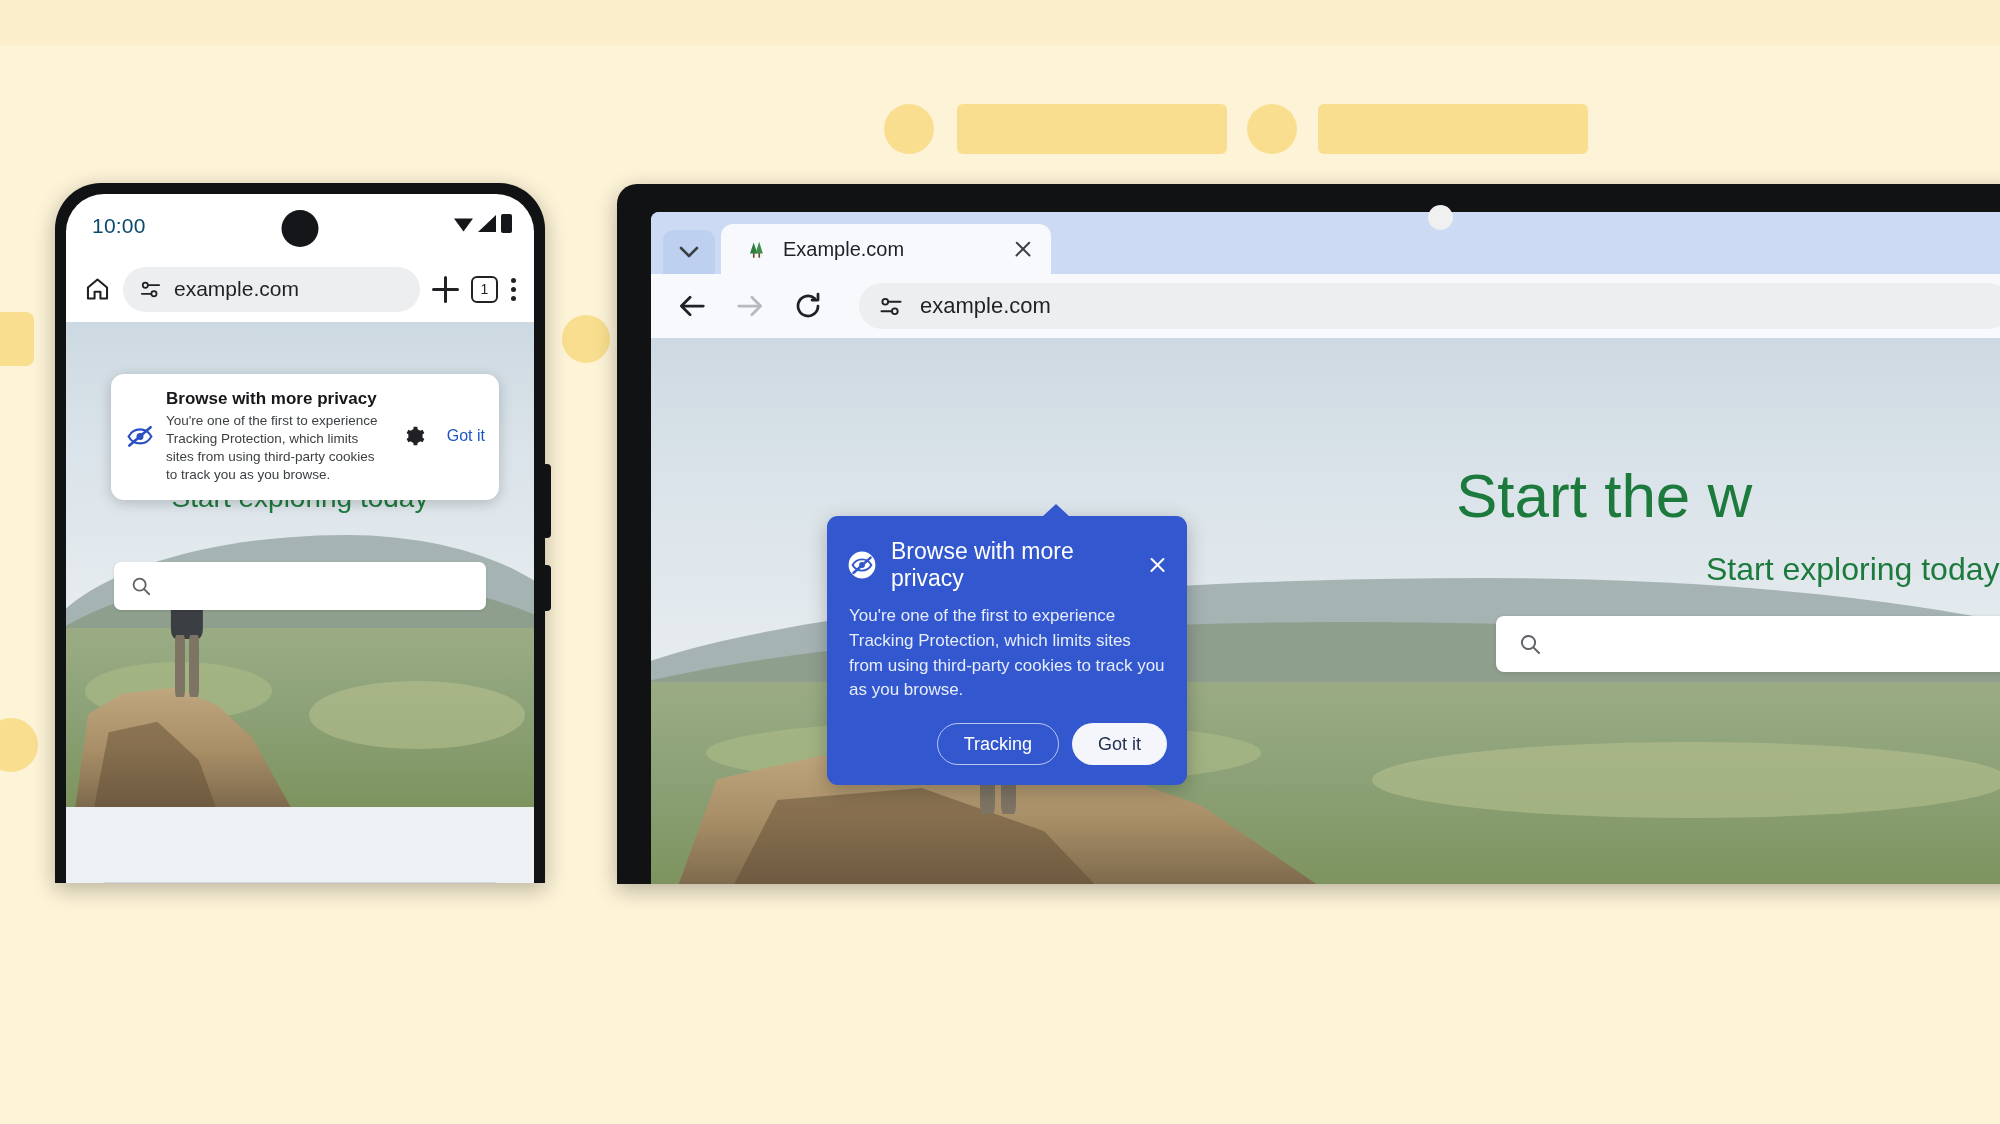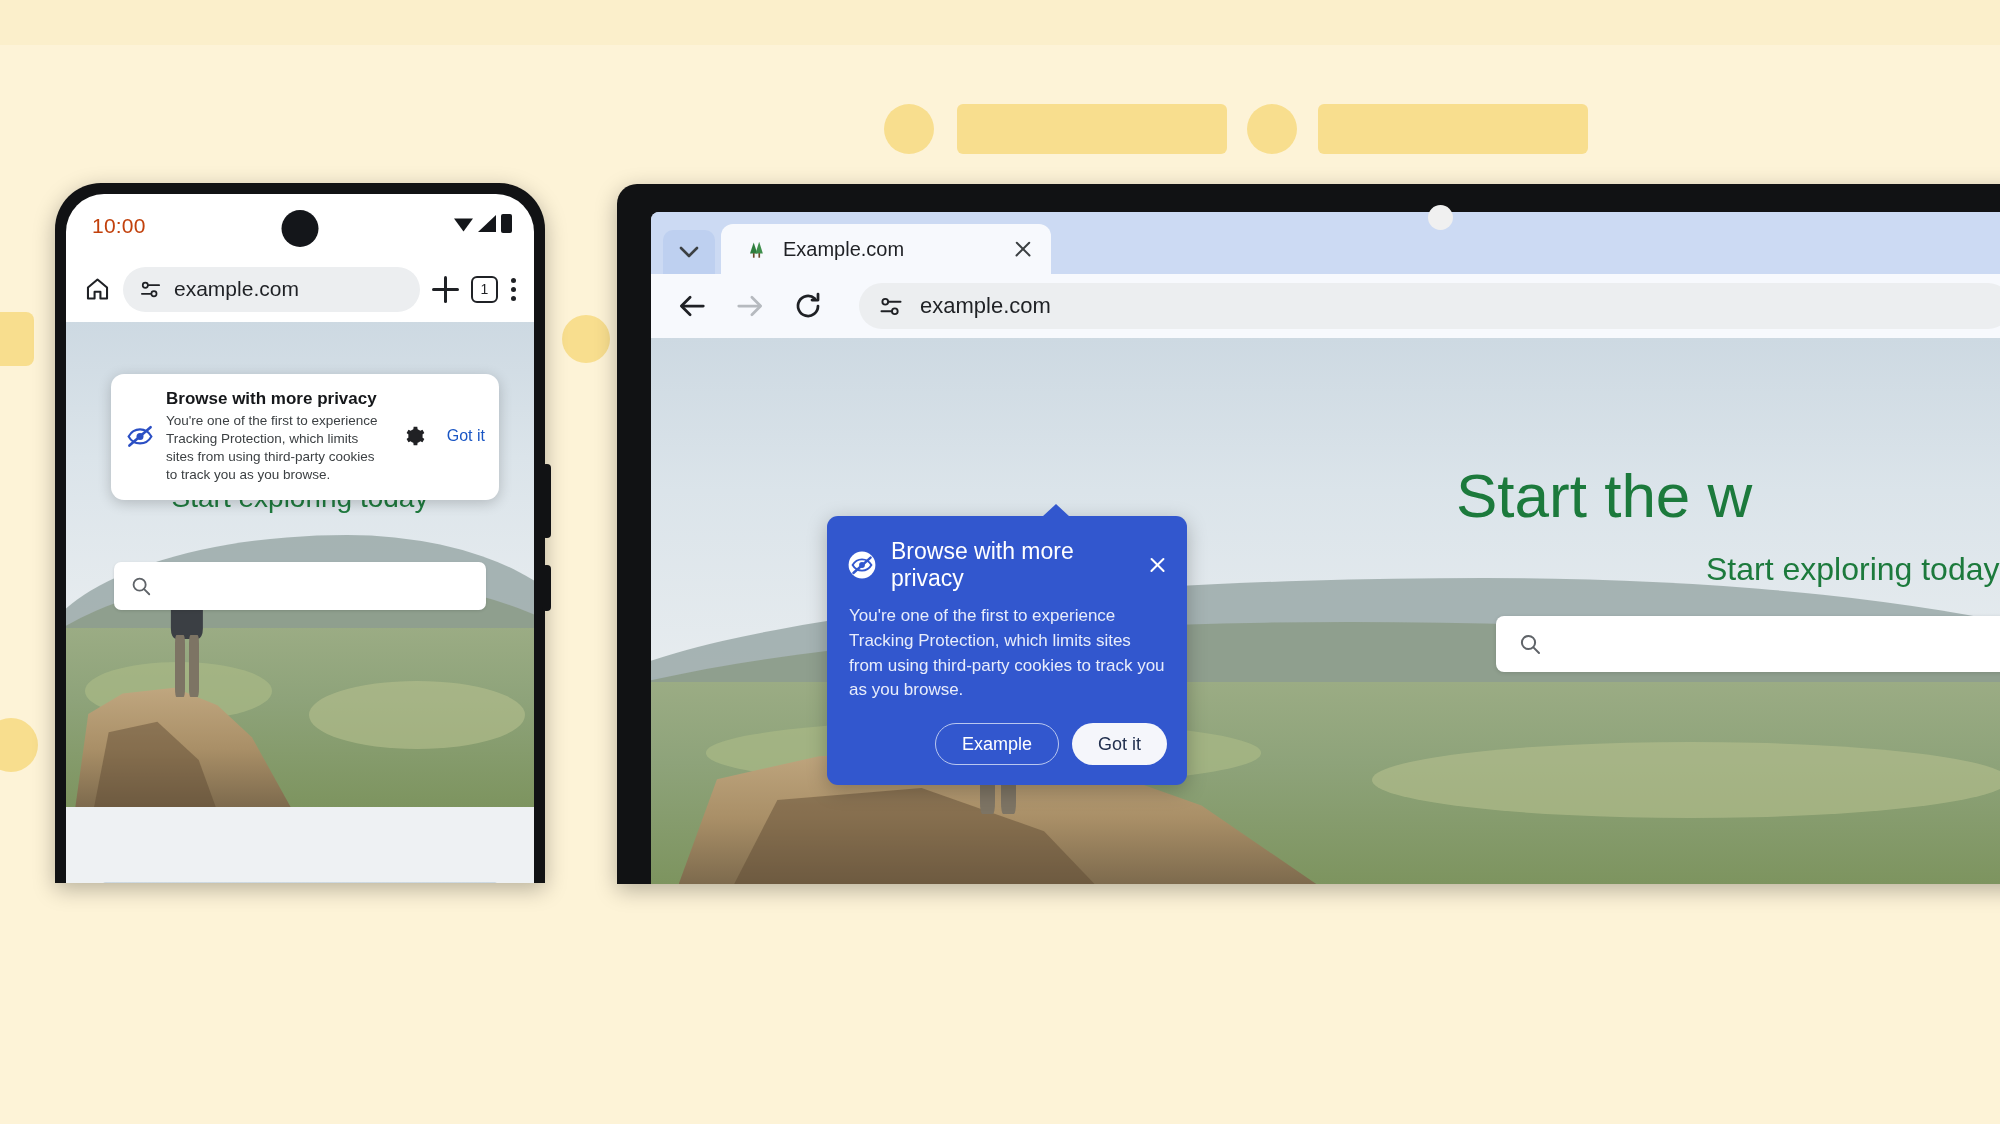--- a/index.html
+++ b/index.html
@@ -54,21 +54,21 @@
   .phone { position:absolute; left:55px; top:183px; width:490px; height:700px;
            background:#111214; border-radius:46px 46px 0 0; padding:11px 11px 0 11px;
            box-shadow:0 6px 22px rgba(0,0,0,.28); }
   .phone-btn { position:absolute; right:-6px; background:#111214; border-radius:4px; }
   .phone-btn.v { top:281px; width:9px; height:74px; }
   .phone-btn.p { top:382px; width:9px; height:46px; }
   .phone-screen { position:relative; width:100%; height:100%;
            background:#ffffff; border-radius:38px 38px 0 0; overflow:hidden; }
 
   .status-bar { position:relative; height:62px; }
-  .status-time { position:absolute; left:26px; top:20px; font-size:21px; color:#c2410c; letter-spacing:.2px; }
+  .status-time { position:absolute; left:26px; top:20px; font-size:21px; color:#0c4a6e; letter-spacing:.2px; }
   .punch-hole { position:absolute; left:50%; top:16px; transform:translateX(-50%);
            width:37px; height:37px; border-radius:50%; background:#14161a; }
   .status-icons { position:absolute; right:22px; top:20px; display:flex; align-items:center; gap:5px; }
   .ic-wifi { width:19px; height:16px; background:#14161a; clip-path:polygon(50% 100%, 0% 18%, 100% 18%); }
   .ic-sig  { width:18px; height:17px; background:#14161a; clip-path:polygon(100% 0, 100% 100%, 0 100%); }
   .ic-bat  { width:11px; height:19px; background:#14161a; border-radius:2px; }
 
   .phone-toolbar { position:relative; height:66px; display:flex; align-items:center;
            padding:0 18px; gap:12px; background:#fff; }
   .home-ico { width:27px; height:26px; flex:none; }
@@ -359,20 +359,20 @@
             <circle cx="15" cy="15" r="13.4" fill="#ffffff"></circle>
             <path d="M5.6 15c2.1-3.6 5.5-5.6 9.4-5.6s7.3 2 9.4 5.6c-2.1 3.6-5.5 5.6-9.4 5.6s-7.3-2-9.4-5.6z" fill="none" stroke="#3257CE" stroke-width="1.9"></path>
             <circle cx="15" cy="15" r="2.9" fill="#3257CE"></circle>
             <line x1="6.4" y1="23" x2="23.6" y2="7.6" stroke="#3257CE" stroke-width="2.4" stroke-linecap="round"></line>
           </svg>
           <span class="t-tip-title">Browse with more privacy</span>
           <span class="t-tip-x"></span>
         </div>
         <div class="t-tip-desc">You're one of the first to experience Tracking Protection, which limits sites from using third-party cookies to track you as you browse.</div>
         <div class="t-tip-btns">
-          <button class="btn-outline">Example</button>
+          <button class="btn-outline">Tracking</button>
           <button class="btn-filled">Got it</button>
         </div>
       </div>
     </div>
 
   </div>
 </div>
 
 </body></html>

